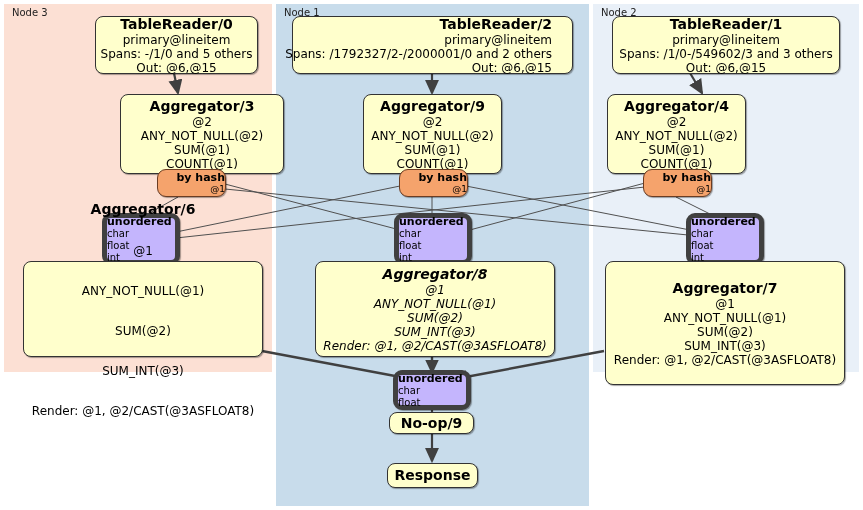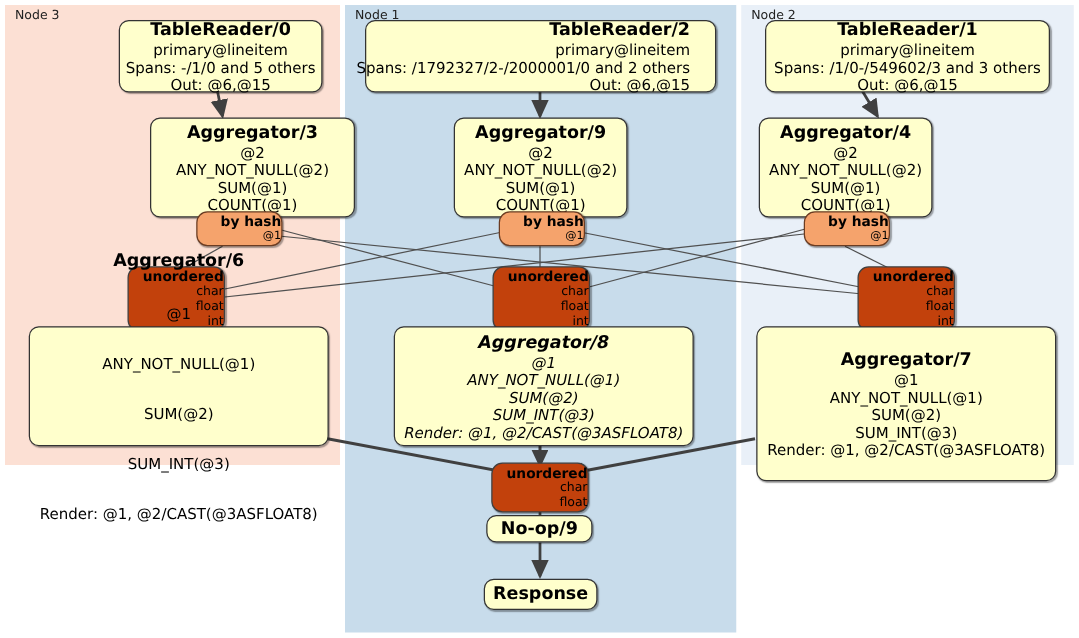--- a/index.html
+++ b/index.html
@@ -102,28 +102,28 @@
     font-size: 9px;
     color: #000000;
     line-height: 11px;
     white-space: nowrap;
   }
 
   
   .stream {
     position: absolute;
     box-sizing: border-box;
-    border: 1px solid #404040;
+    border: 5px solid #404040;
     border-radius: 9px;
-    background: #c2410c;
+    background: #c4b5fd;
     box-shadow: 1px 1px 1px rgba(0,0,0,0.35);
     display: flex;
     flex-direction: column;
     justify-content: center;
-    align-items: flex-end;
+    align-items: flex-start;
     z-index: 6;
   }
   .stream .title {
     font-weight: bold;
     font-size: 11px;
     color: #000000;
     line-height: 13px;
     white-space: nowrap;
   }
   .stream .line {

